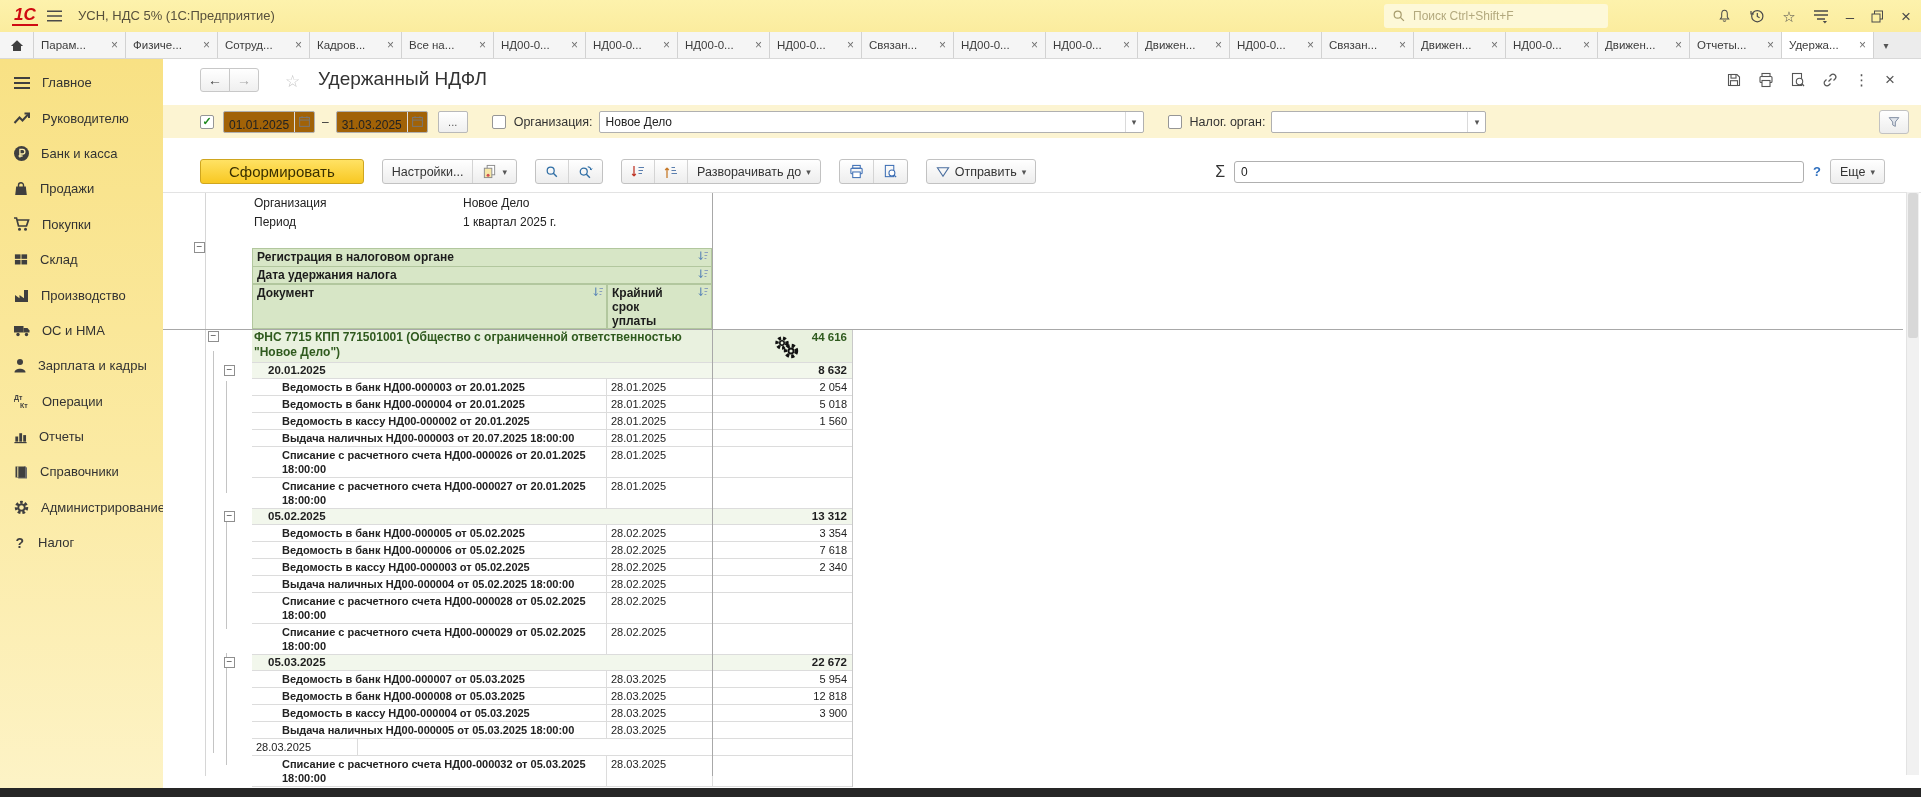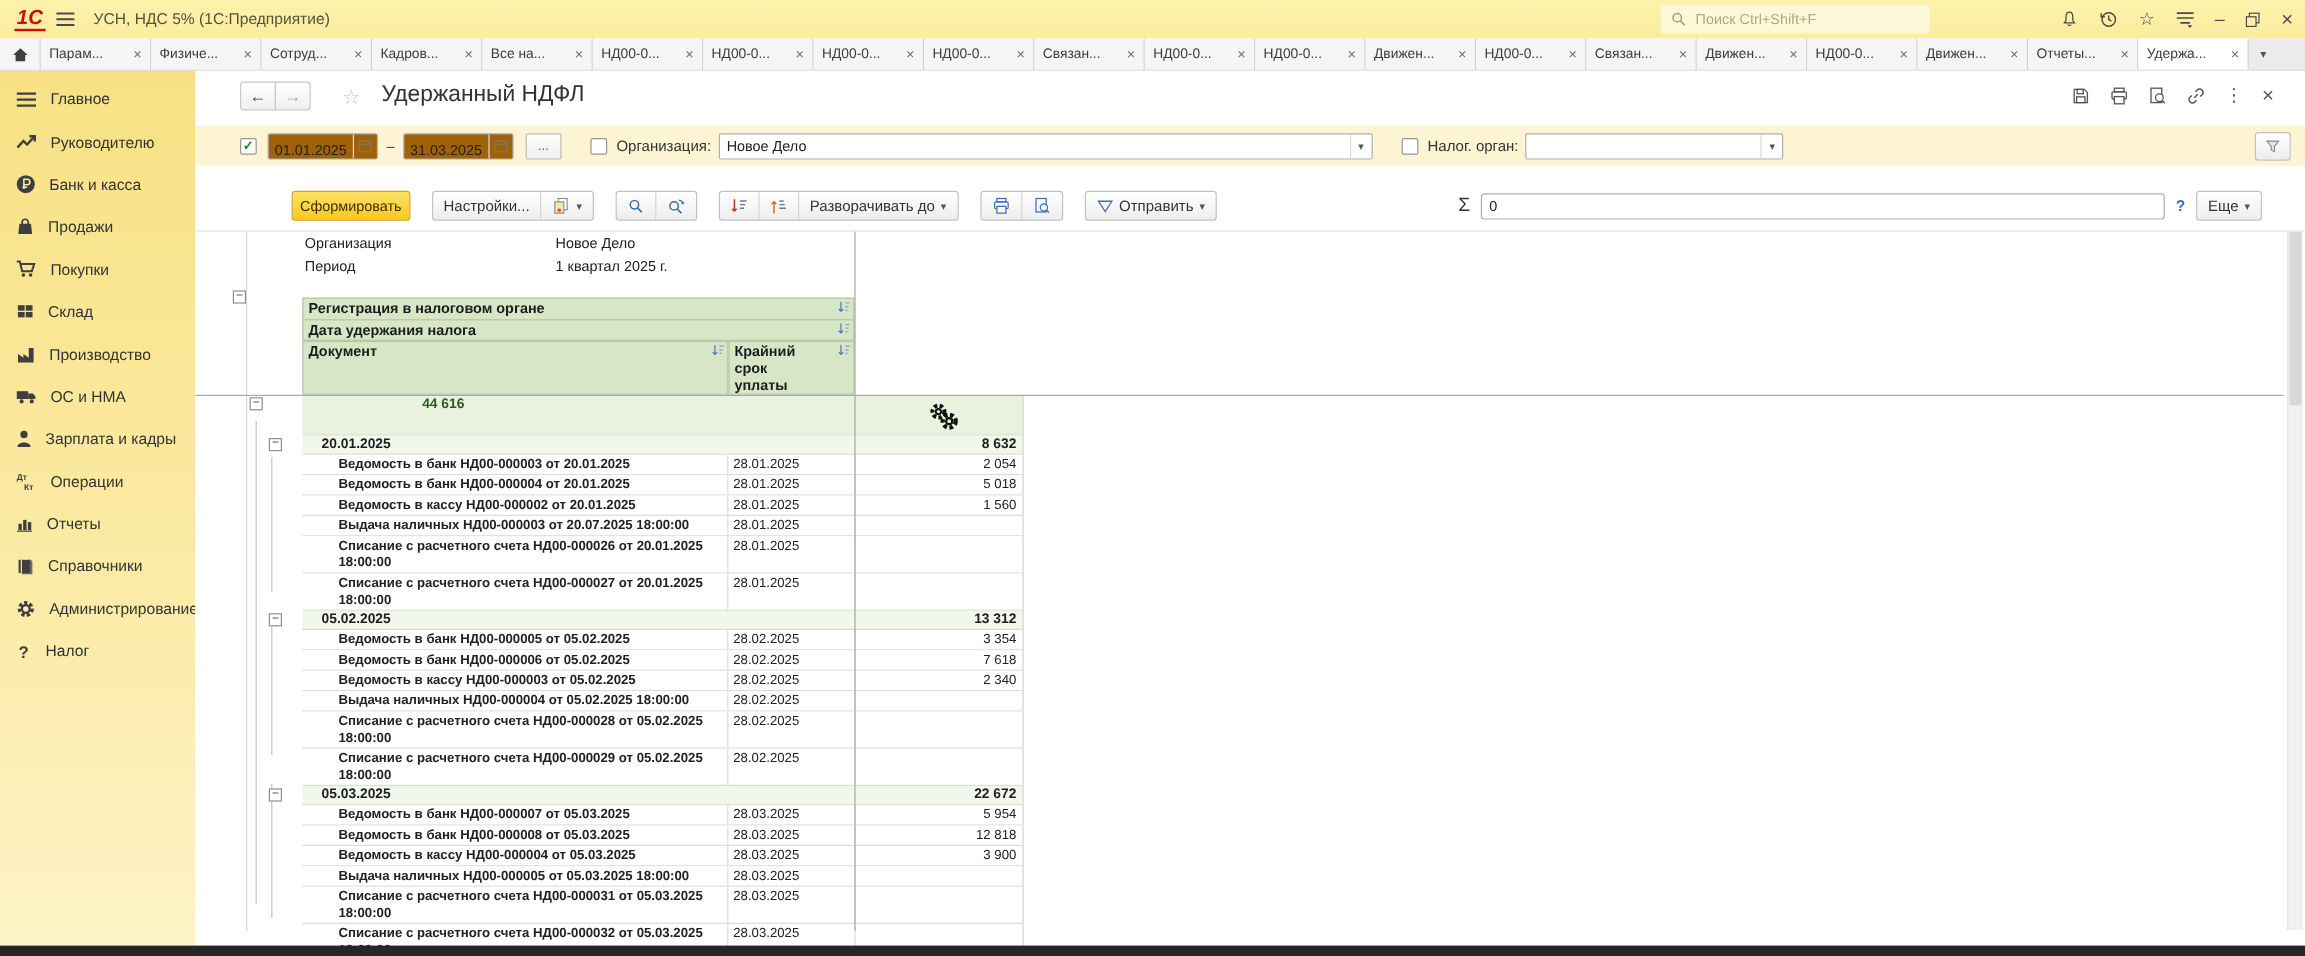--- a/index.html
+++ b/index.html
@@ -76,22 +76,22 @@
     justify-content:center; font-size:9px; color:#555; cursor:pointer; }
   .combo.org { width:545px; }
   .combo.tax { width:215px; }
   .gap24 { width:24px; flex:none; }
   .funnel-btn { margin-left:auto; margin-right:12px; width:30px; height:24px; border:1px solid #c2c2c2;
     border-radius:3px; background:linear-gradient(#fff,#ededed); display:flex; align-items:center; justify-content:center; cursor:pointer; }
 
   
   .toolbar { position:absolute; left:0; top:96px; width:100%; height:33px; display:flex; align-items:center;
     padding-left:37px; gap:18px; background:#fff; }
-  .gen-btn { height:25px; padding:0 6px; background:linear-gradient(#ffe264,#f8c822); border:1px solid #cfa61f;
-    border-radius:3px; font-size:12px; color:#3a3000; display:flex; align-items:center; cursor:pointer;margin-left:43px; }
+  .gen-btn { height:25px; padding:0 28px; background:linear-gradient(#ffe264,#f8c822); border:1px solid #cfa61f;
+    border-radius:3px; font-size:15px; color:#3a3000; display:flex; align-items:center; cursor:pointer; }
   .bgroup { display:flex; height:25px; border:1px solid #c2c2c2; border-radius:3px;
     background:linear-gradient(#fff,#ededed); align-items:stretch; }
   .gseg { display:flex; align-items:center; gap:5px; padding:0 9px; font-size:12.5px; color:#333; cursor:pointer; }
   .gseg + .gseg { border-left:1px solid #d4d4d4; }
   .caret-s { font-size:9px; color:#555; }
   .sum-cluster { margin-left:auto; display:flex; align-items:center; gap:9px; padding-right:36px; }
   .sigma { font-size:16px; color:#333; }
   .sum-input { width:570px; height:22px; border:1px solid #b0b0b0; border-radius:3px; font-size:12px;
     padding:0 6px; font-family:inherit; color:#222; }
   .help { color:#2f6fbe; font-weight:bold; font-size:13px; }
@@ -657,20 +657,21 @@
             <path d="M6.5 1.5 H10 M6.5 4.5 H9.2 M6.5 7.5 H8.4" stroke="#8aa0bd" stroke-width="1"></path>
           </svg>
       </span>
     </div>
 
     <div class="freeze-v"></div>
     <div class="freeze-h"></div>
 
     <div class="tbody">
         <div class="trow org-row">
+          <div class="cell label">ФНС 7715 КПП 771501001 (Общество с ограниченной ответственностью "Новое Дело")</div>
           <div class="cell amt">44 616</div>
           <span class="exp exp-l1">−</span>
         </div>
         <div class="trow date-row">
           <div class="cell label">20.01.2025</div>
           <div class="cell amt">8 632</div>
           <span class="exp exp-l2">−</span>
         </div>
         <div class="trow detail-row">
           <div class="cell doc">Ведомость в банк НД00-000003 от 20.01.2025</div>
@@ -756,21 +757,20 @@
           <div class="cell doc">Ведомость в кассу НД00-000004 от 05.03.2025</div>
           <div class="cell due">28.03.2025</div>
           <div class="cell amt">3 900</div>
         </div>
         <div class="trow detail-row">
           <div class="cell doc">Выдача наличных НД00-000005 от 05.03.2025 18:00:00</div>
           <div class="cell due">28.03.2025</div>
           <div class="cell amt"></div>
         </div>
         <div class="trow detail-row">
-          <div class="cell doc">Списание с расчетного счета НД00-000031 от 05.03.2025 18:00:00</div>
           <div class="cell due">28.03.2025</div>
           <div class="cell amt"></div>
         </div>
         <div class="trow detail-row">
           <div class="cell doc">Списание с расчетного счета НД00-000032 от 05.03.2025 18:00:00</div>
           <div class="cell due">28.03.2025</div>
           <div class="cell amt"></div>
         </div>
       </div>
 

